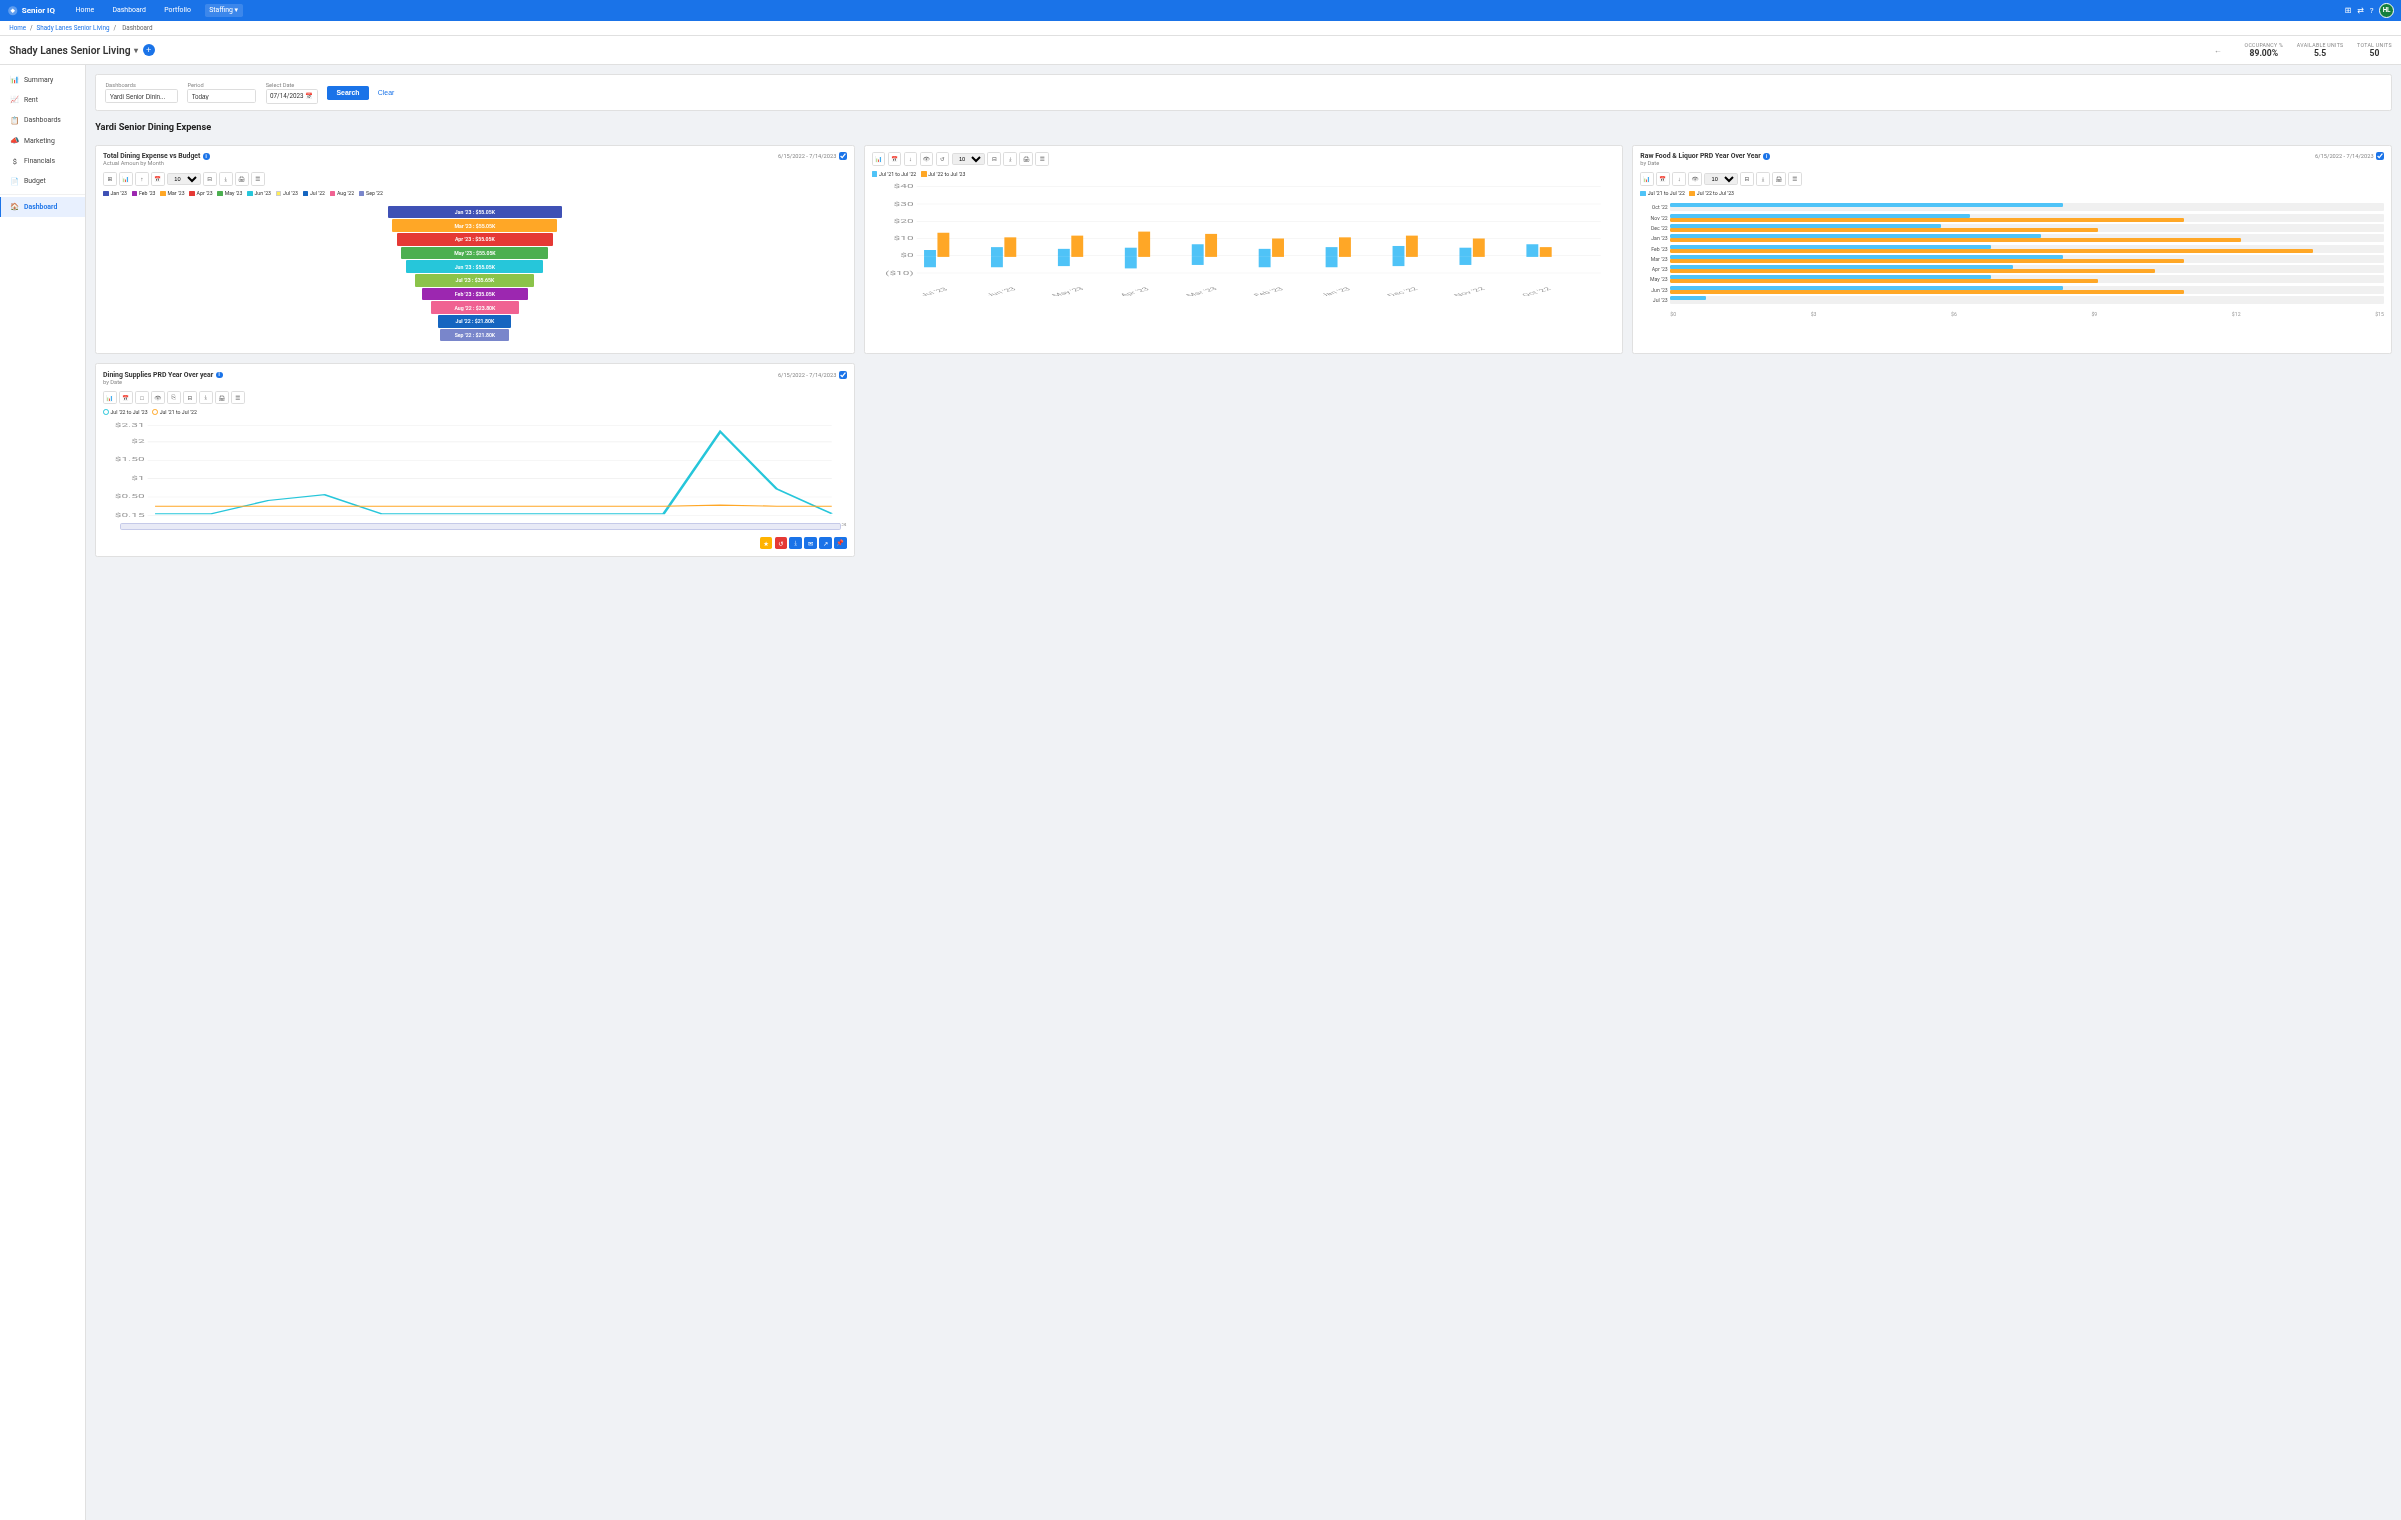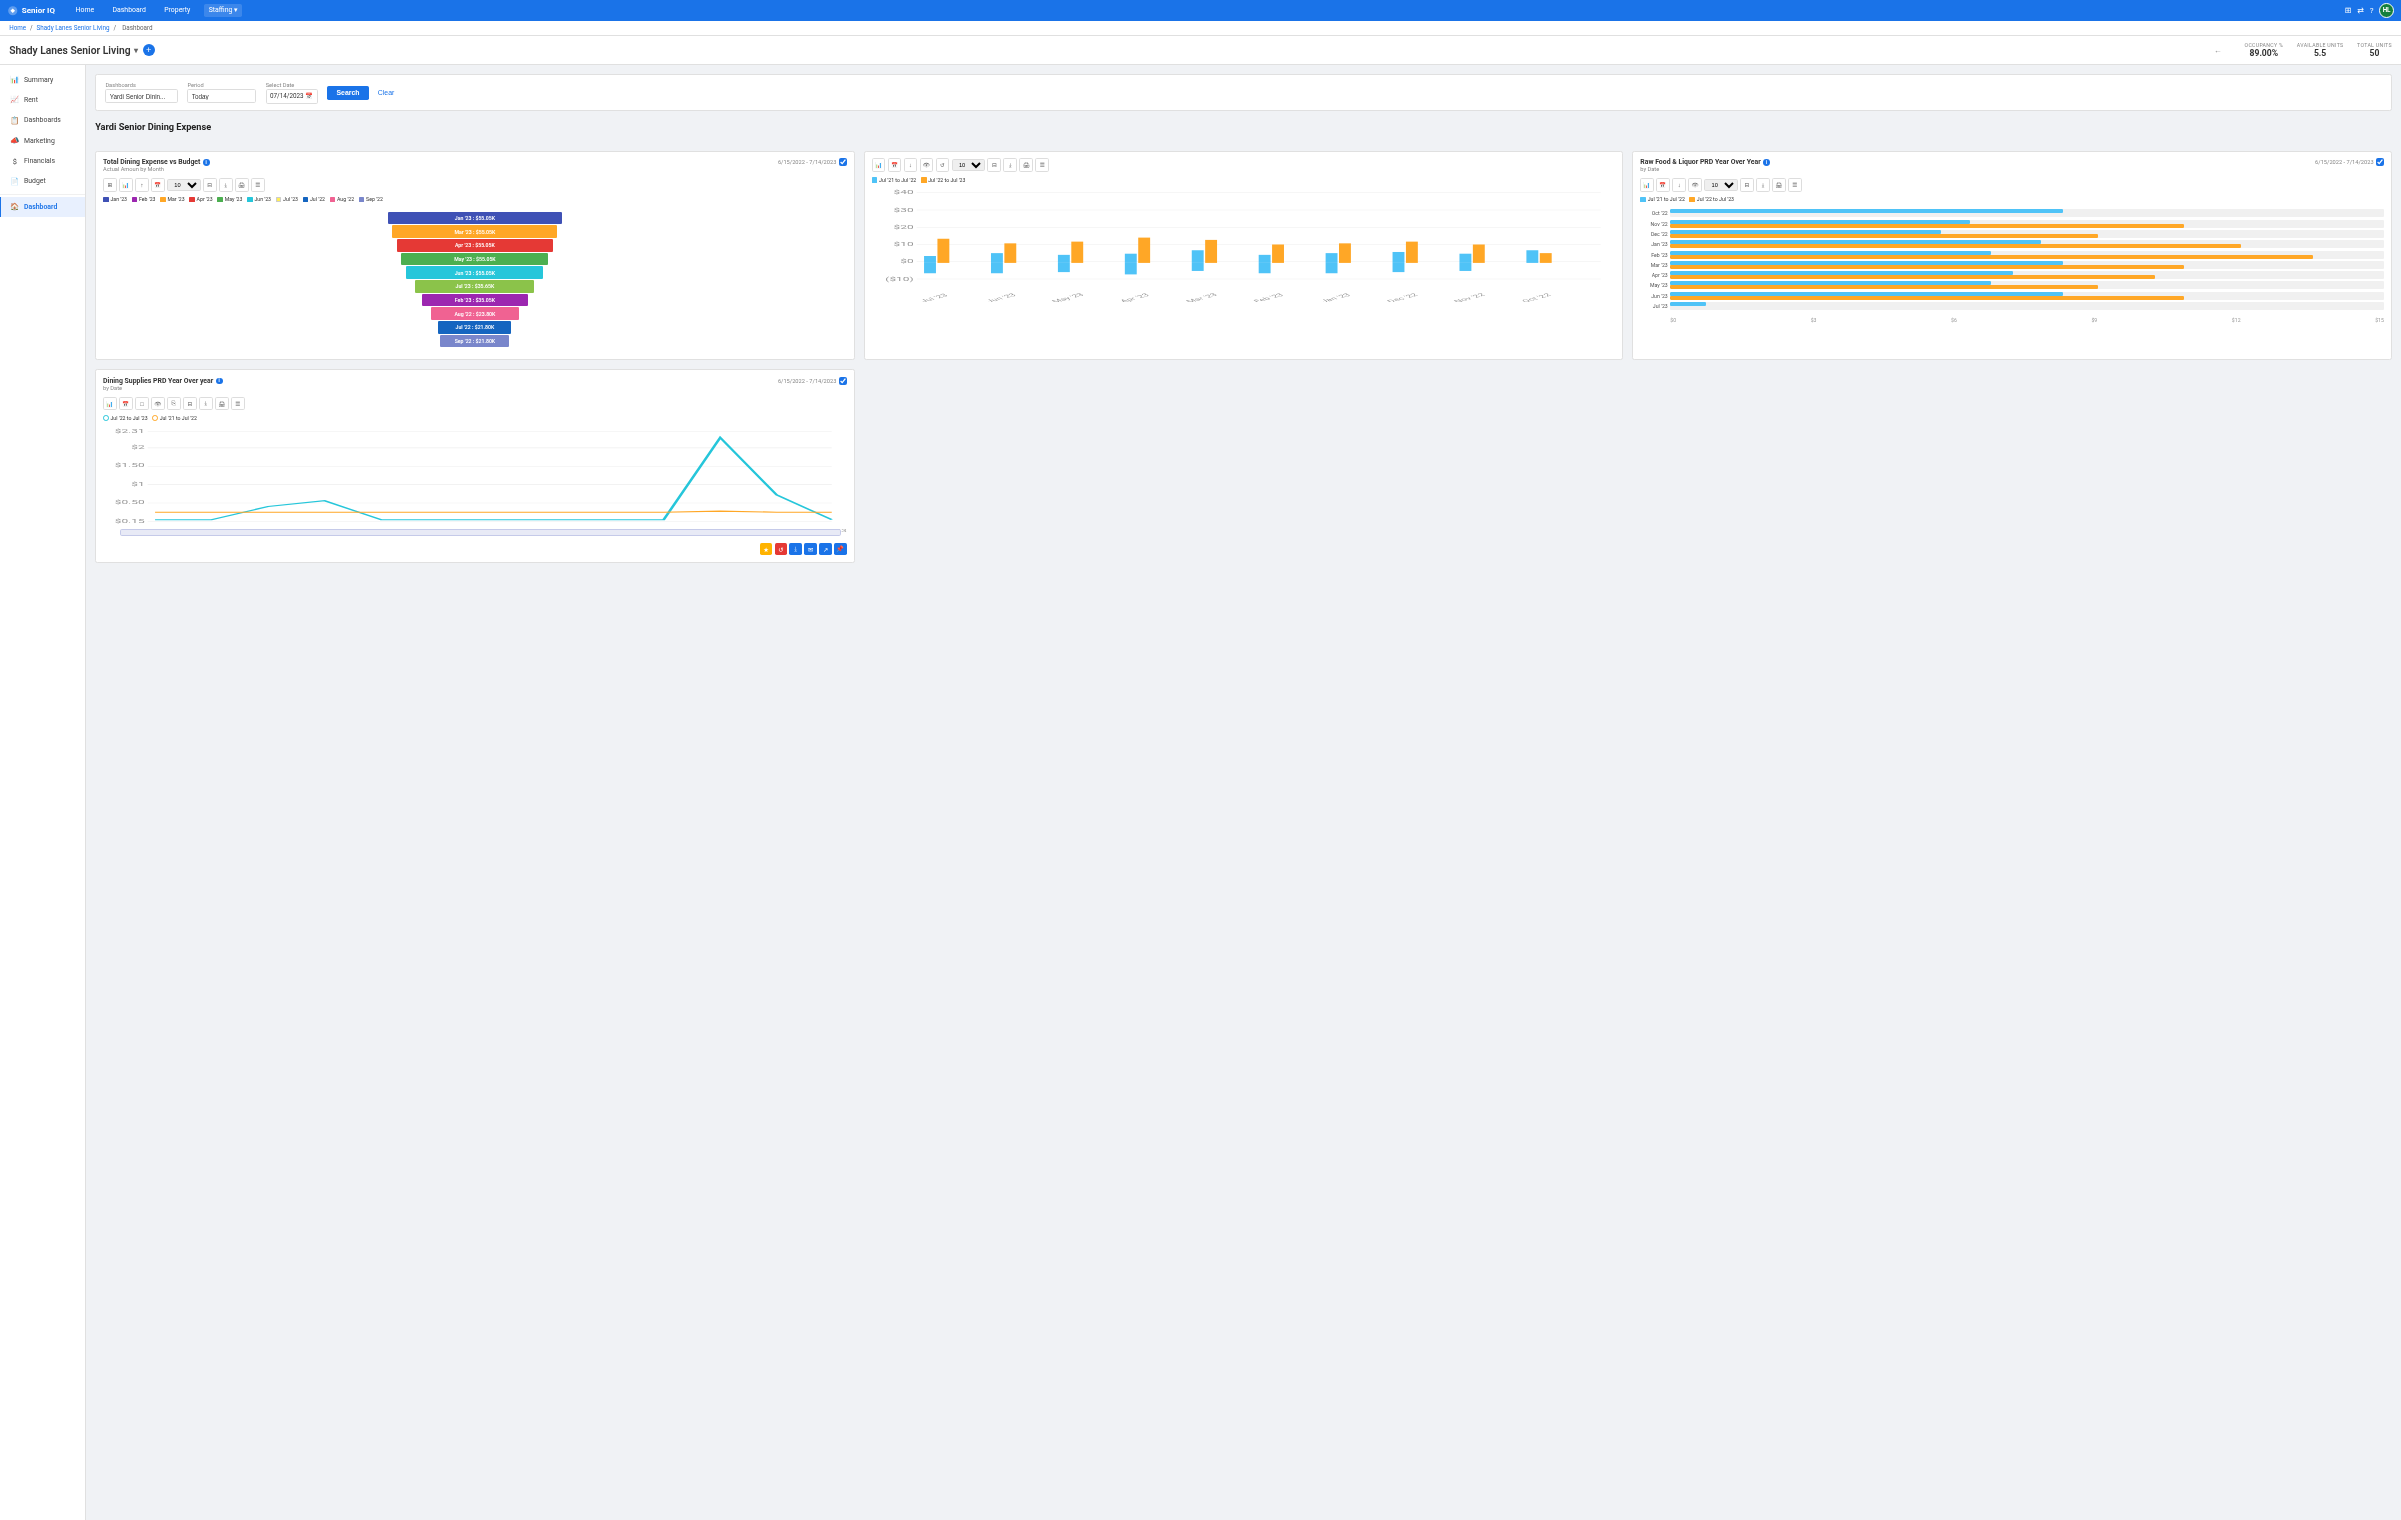--- a/index.html
+++ b/index.html
@@ -45,21 +45,21 @@
     
     .filter-bar { background: white; border: 0.6px solid #e0e0e0; border-radius: 2.3px; padding: 6.9px 9.2px; margin-bottom: 9.2px; display: flex; align-items: center; gap: 9.2px; }
     .filter-group { display: flex; flex-direction: column; gap: 1.1px; }
     .filter-label { font-size: 5.7px; color: #888; }
     .filter-select { border: 0.6px solid #ddd; border-radius: 1.7px; padding: 2.3px 11.5px 2.3px 3.4px; font-size: 6.3px; color: #333; background: white; appearance: none; cursor: pointer; min-width: 69px; }
     .filter-date { border: 0.6px solid #ddd; border-radius: 1.7px; padding: 2.3px 3.4px; font-size: 6.3px; color: #333; display: flex; align-items: flex-end; gap: 2.3px; }
     .btn-search { background: #1a73e8; color: white; border: none; border-radius: 1.7px; padding: 3.4px 9.2px; font-size: 6.9px; font-weight: 600; cursor: pointer; }
     .btn-clear { background: none; border: none; color: #1a73e8; font-size: 6.9px; cursor: pointer; }
 
     
-    .dash-title { margin-bottom: 19px; }
+    .dash-title { margin-bottom: 13px; }
     .dash-title h2 { font-size: 9.2px; font-weight: 700; color: #222; }
     .dash-title p { font-size: 6.3px; color: #777; }
 
     
     .charts-grid { display: grid; grid-template-columns: 1fr 1fr 1fr; gap: 9.2px; }
 
     
     .chart-card { background: white; border: 0.6px solid #e0e0e0; border-radius: 2.3px; padding: 6.9px; }
     .chart-header { display: flex; justify-content: space-between; align-items: flex-start; margin-bottom: 1.1px; }
     .chart-title { font-size: 6.9px; font-weight: 700; color: #333; display: flex; align-items: center; gap: 2.3px; }
@@ -104,21 +104,21 @@
 <nav class="top-nav">
   <div class="logo">
     <svg viewBox="0 0 20 20" fill="white">
       <circle cx="10" cy="10" r="8" fill="rgba(255,255,255,0.3)"></circle>
       <path d="M6 10 L10 6 L14 10 L10 14 Z" fill="white"></path>
     </svg>
     <span>Senior IQ</span>
   </div>
   <a href="#">Home</a>
   <a href="#">Dashboard</a>
-  <a href="#">Property</a>
+  <a href="#">Portfolio</a>
   <a href="#" class="active">Staffing ▾</a>
   <div class="nav-right">
     <span style="color:white;font-size:8px;">⊞</span>
     <span style="color:white;font-size:8px;">⇄</span>
     <span style="color:white;font-size:8px;">?</span>
     <div class="avatar">HL</div>
   </div>
 </nav>
 
 <div class="breadcrumb">

